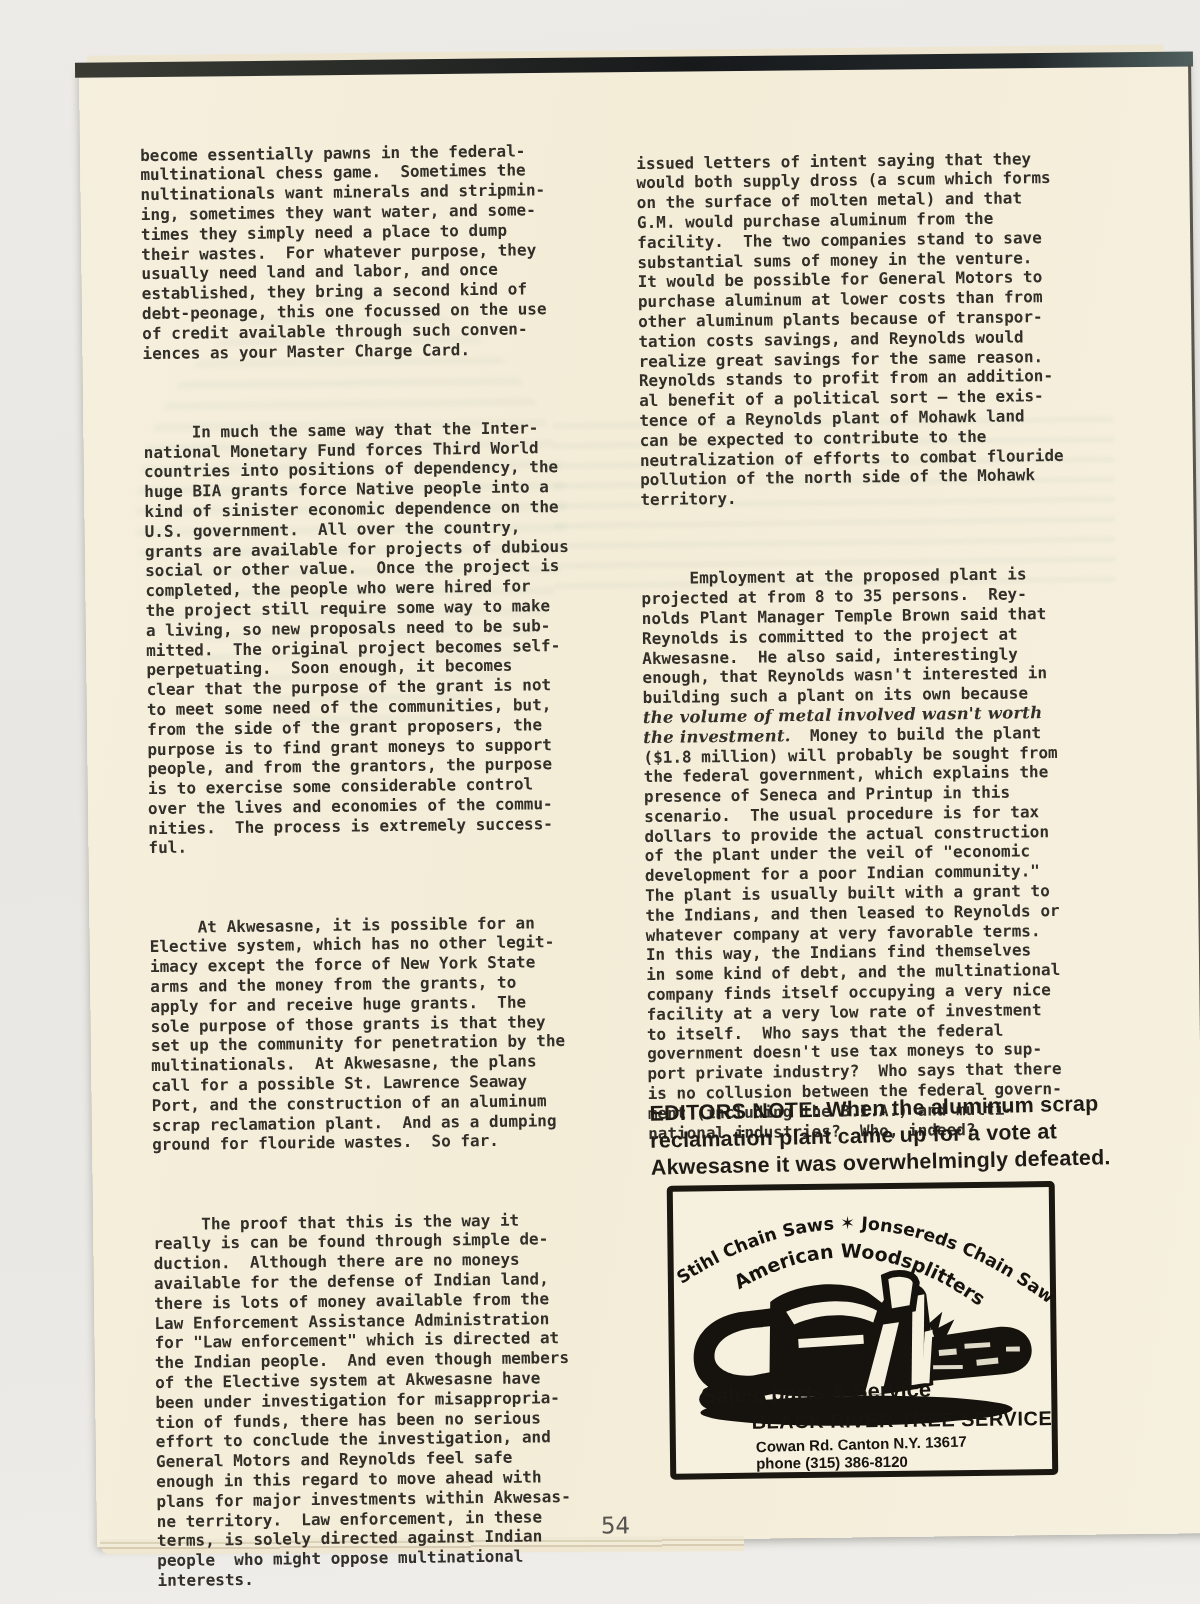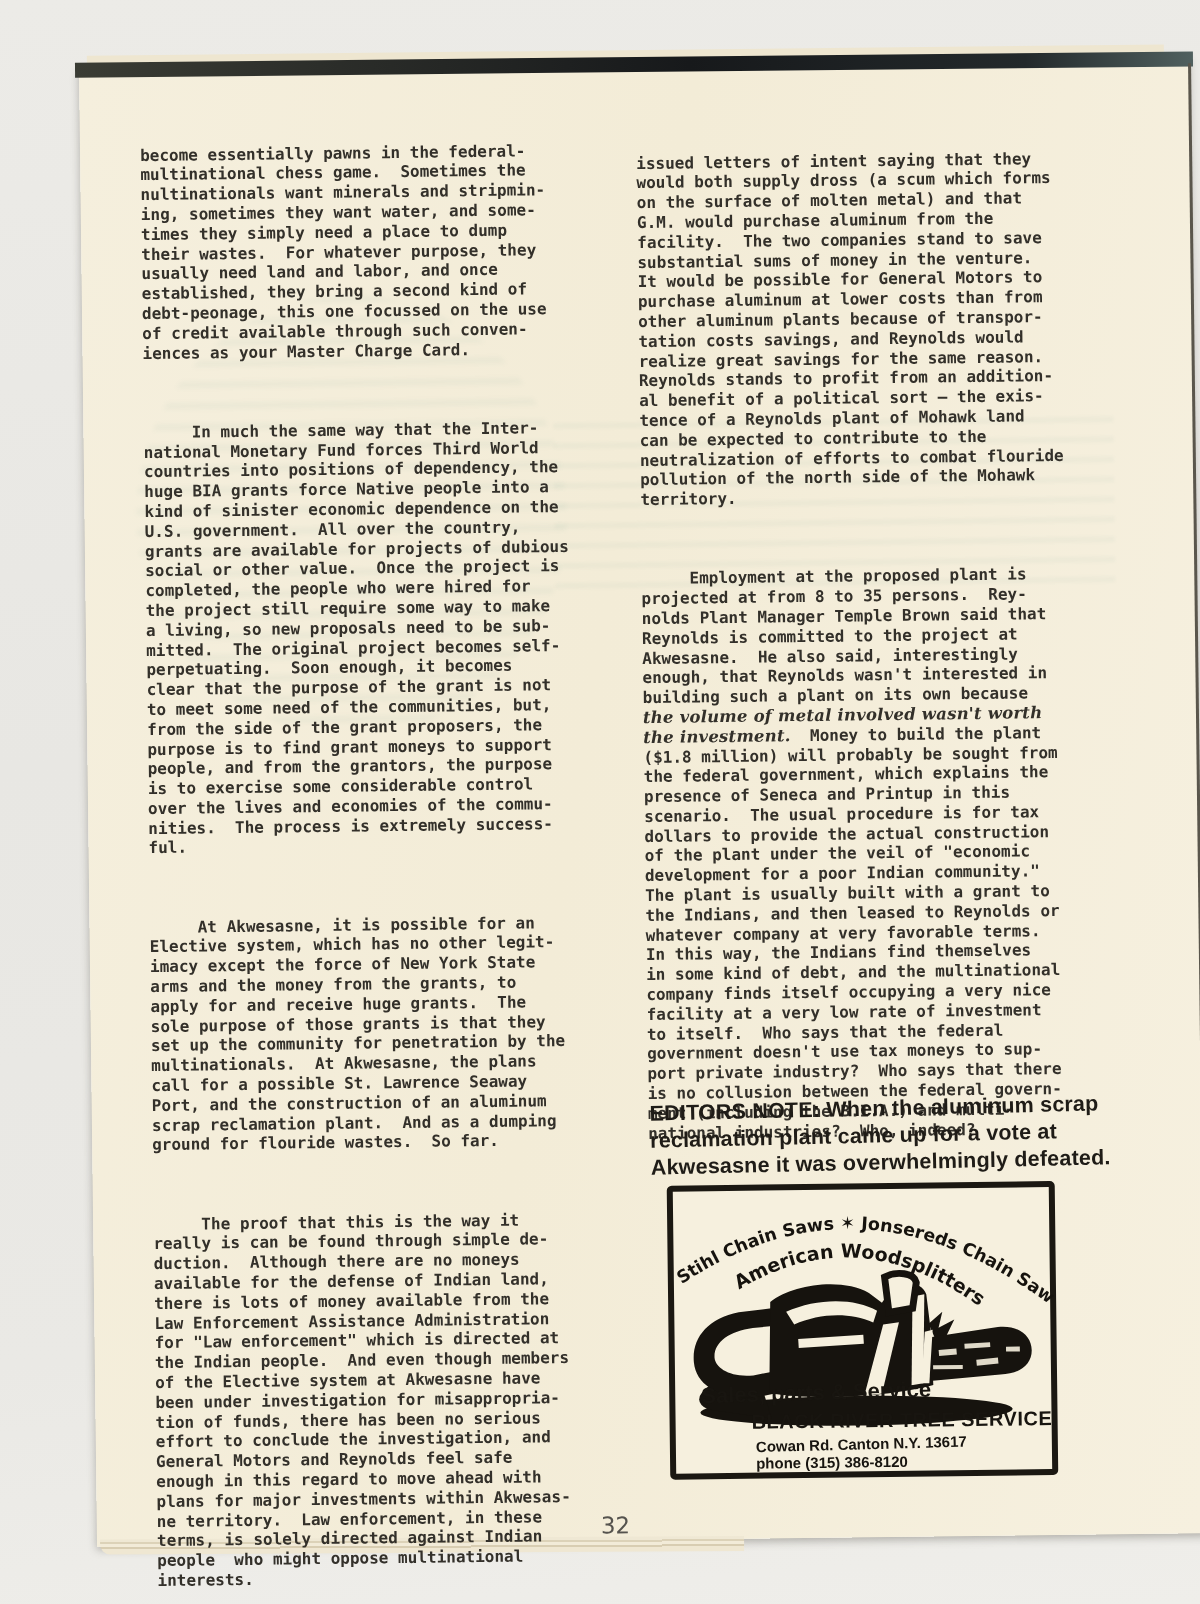--- a/index.html
+++ b/index.html
@@ -223,14 +223,14 @@
         <rect x="256" y="100" width="30" height="4"></rect>
       </g>
     </svg>
 
     <div class="hand sales">Sales, parts &amp; Service</div>
     <div class="hand biz">BLACK RIVER TREE SERVICE</div>
     <div class="hand addr">Cowan Rd.   Canton N.Y. 13617</div>
     <div class="hand phone">phone (315)  386-8120</div>
   </div>
 
-  <div class="pageno">32</div>
+  <div class="pageno">54</div>
 </div>
 
 </body></html>

